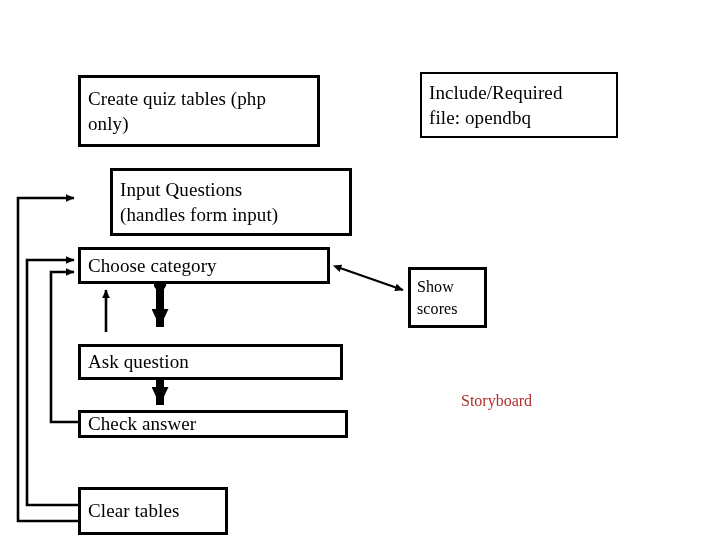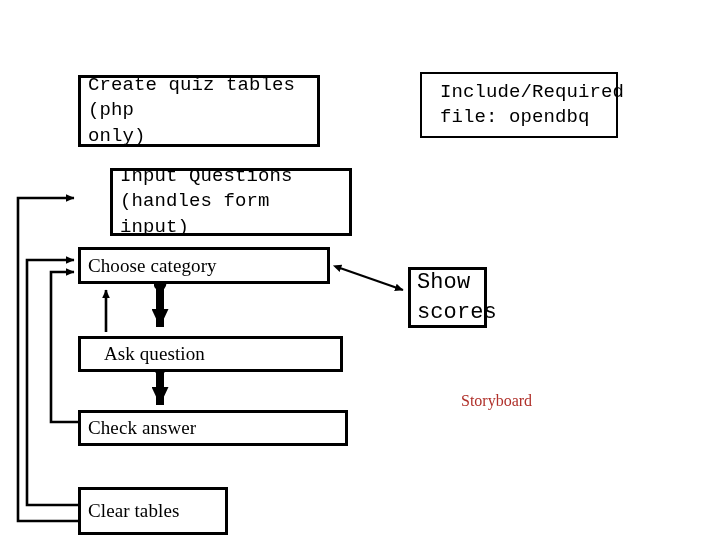--- a/index.html
+++ b/index.html
@@ -20,52 +20,50 @@
     position: absolute;
     box-sizing: border-box;
     background: #ffffff;
     border: 3px solid #000000;
     display: flex;
     align-items: center;
     z-index: 3;
   }
   .node.thin {
     border-width: 2px;
-    padding-left: 11px;
   }
   .node .label {
     display: block;
     width: 100%;
     padding: 0 0 0 7px;
     font-size: 19px;
     line-height: 1.33;
     color: #000000;
     white-space: pre-line;
     letter-spacing: 0.1px;
   }
   .node.two-line .label {
     line-height: 1.32;
-    font-family: Liberation Mono, monospace;
   }
   .node.centerish .label {
     padding-left: 8px;
   }
 
   
   #node-create-tables   { left: 78px;  top: 75px;  width: 242px; height: 72px; }
   #node-include-file    { left: 420px; top: 72px;  width: 198px; height: 66px; }
   #node-input-questions { left: 78px;  top: 168px; width: 242px; height: 68px; margin-left: 32px; }
   #node-choose-category { left: 78px;  top: 247px; width: 252px; height: 37px; }
   #node-show-scores     { left: 408px; top: 267px; width: 79px;  height: 61px; }
-  #node-ask-question    { left: 78px;  top: 336px; width: 265px; height: 36px; padding-left: 16px; }
-  #node-check-answer    { left: 78px;  top: 410px; width: 270px; height: 36px; }
+  #node-ask-question    { left: 78px;  top: 344px; width: 265px; height: 36px; }
+  #node-check-answer    { left: 78px;  top: 410px; width: 270px; height: 28px; }
   #node-clear-tables    { left: 78px;  top: 487px; width: 150px; height: 48px; }
 
   #node-show-scores .label {
-    font-size: 22px;
+    font-size: 16px;
     line-height: 1.35;
     padding-left: 6px;
   }
 
   #storyboard-caption {
     position: absolute;
     left: 461px;
     top: 392px;
     font-size: 16px;
     color: #b0302a;

